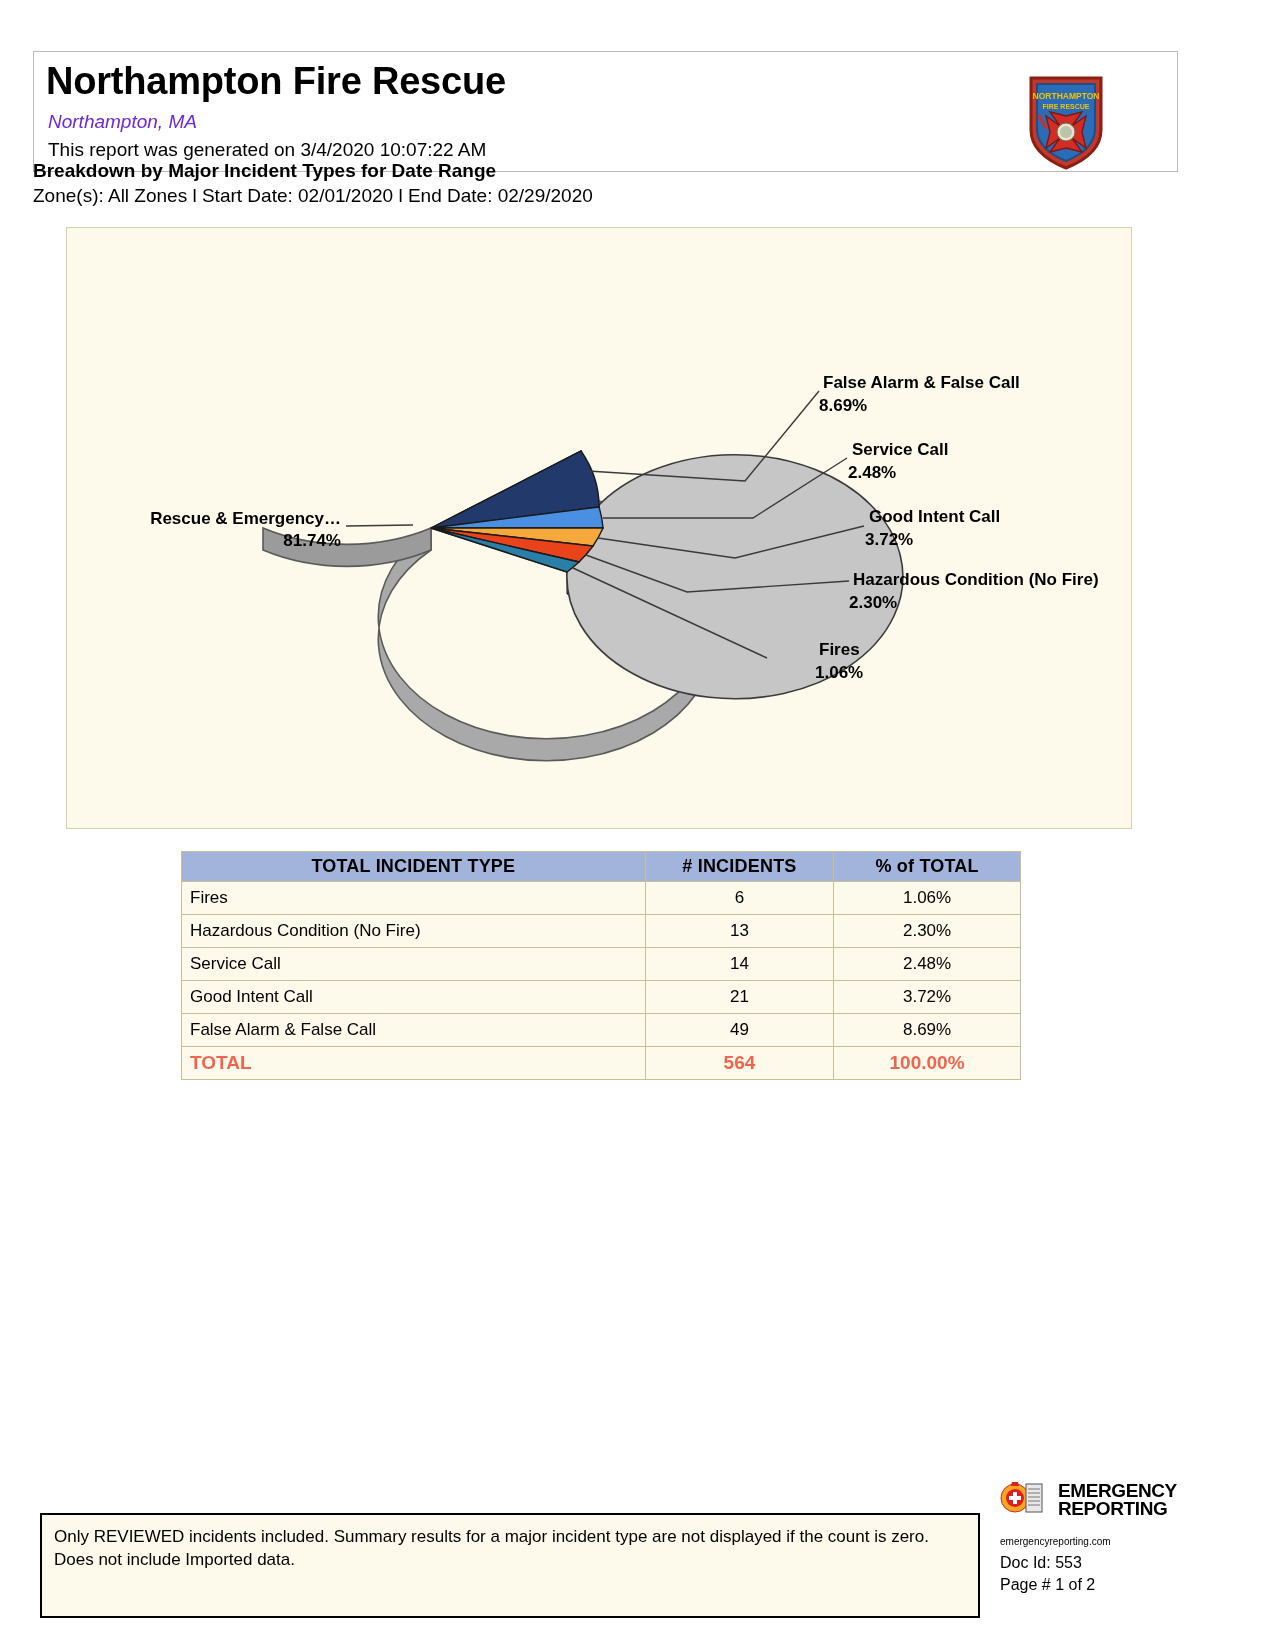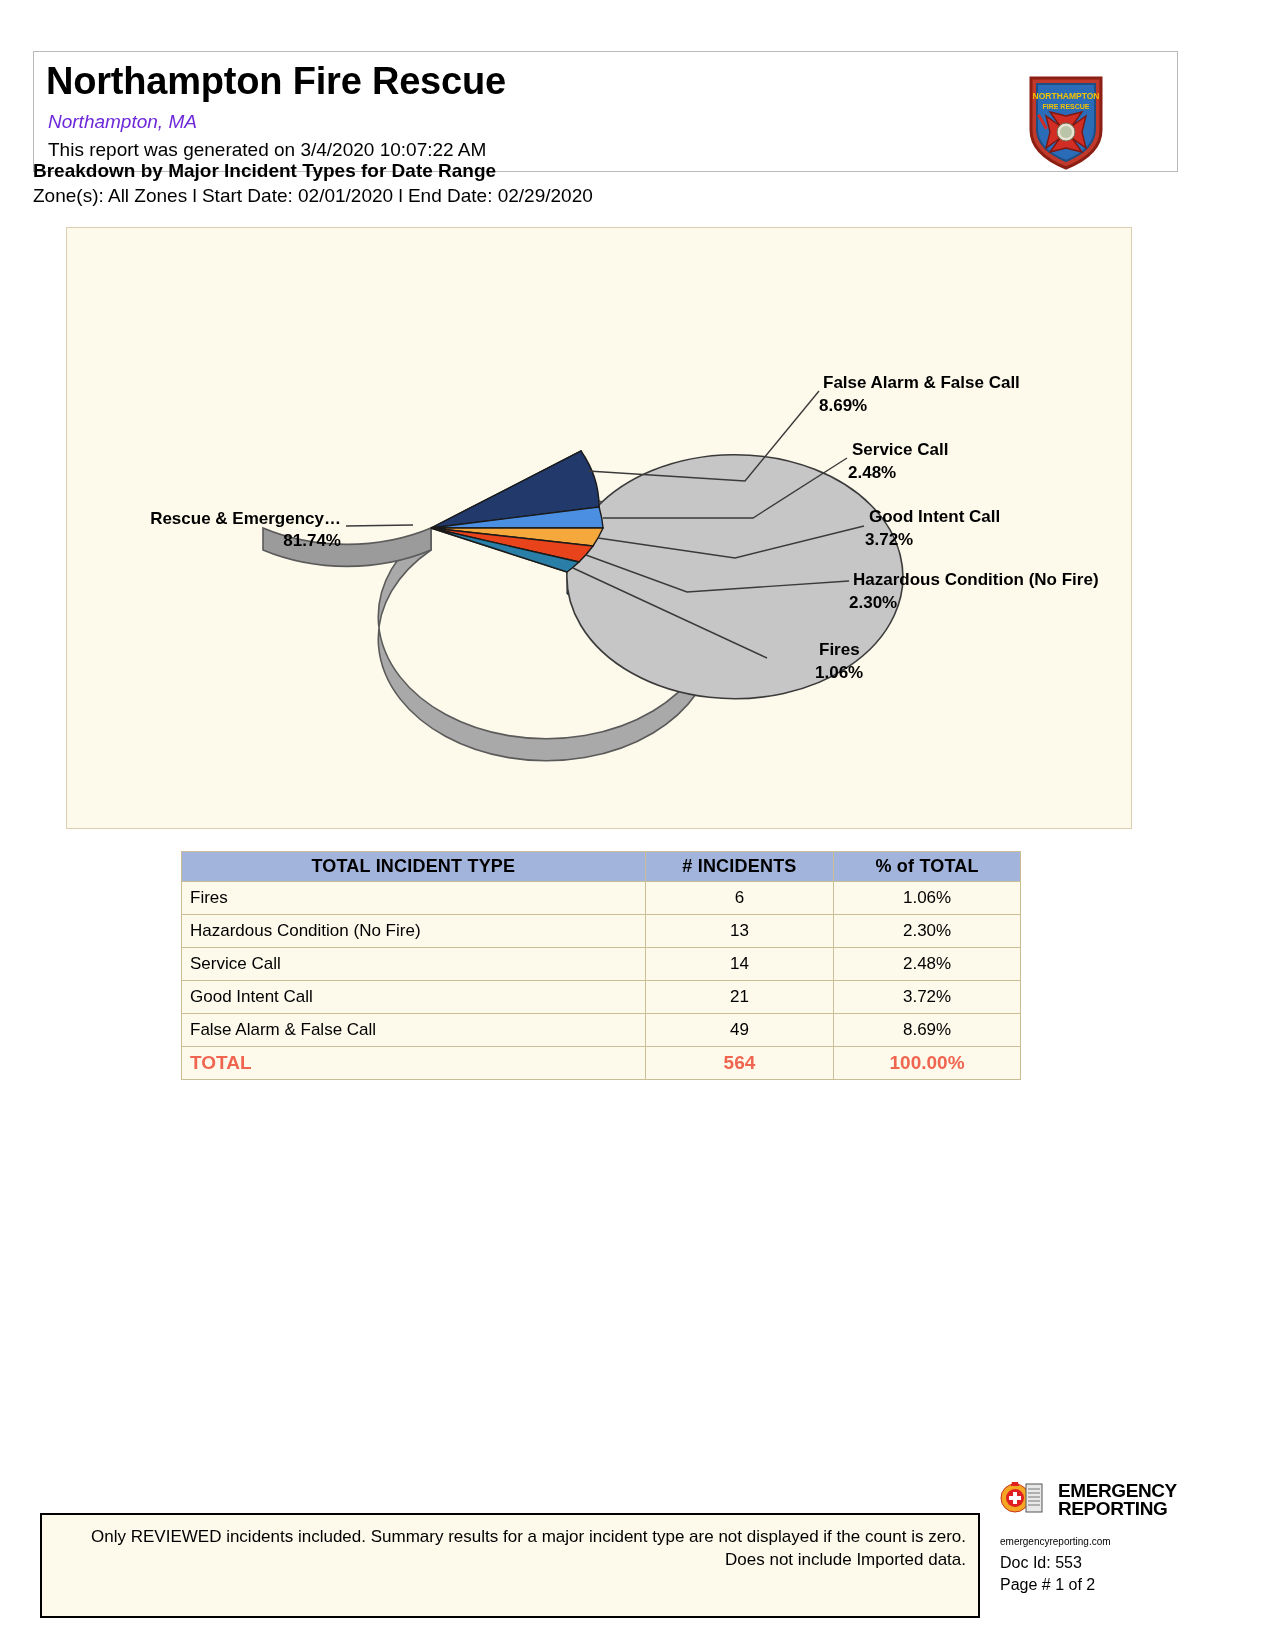--- a/index.html
+++ b/index.html
@@ -140,21 +140,20 @@
     left: 40px;
     top: 1513px;
     width: 940px;
     height: 105px;
     border: 2px solid #000;
     background: #fdfaeb;
     box-sizing: border-box;
     padding: 10px 12px;
     font-size: 17px;
     line-height: 23px;
-    text-align: right;
   }
   .er-block {
     position: absolute;
     left: 1000px;
     top: 1481px;
     width: 240px;
   }
   .er-logo-row {
     display: flex;
     align-items: center;

